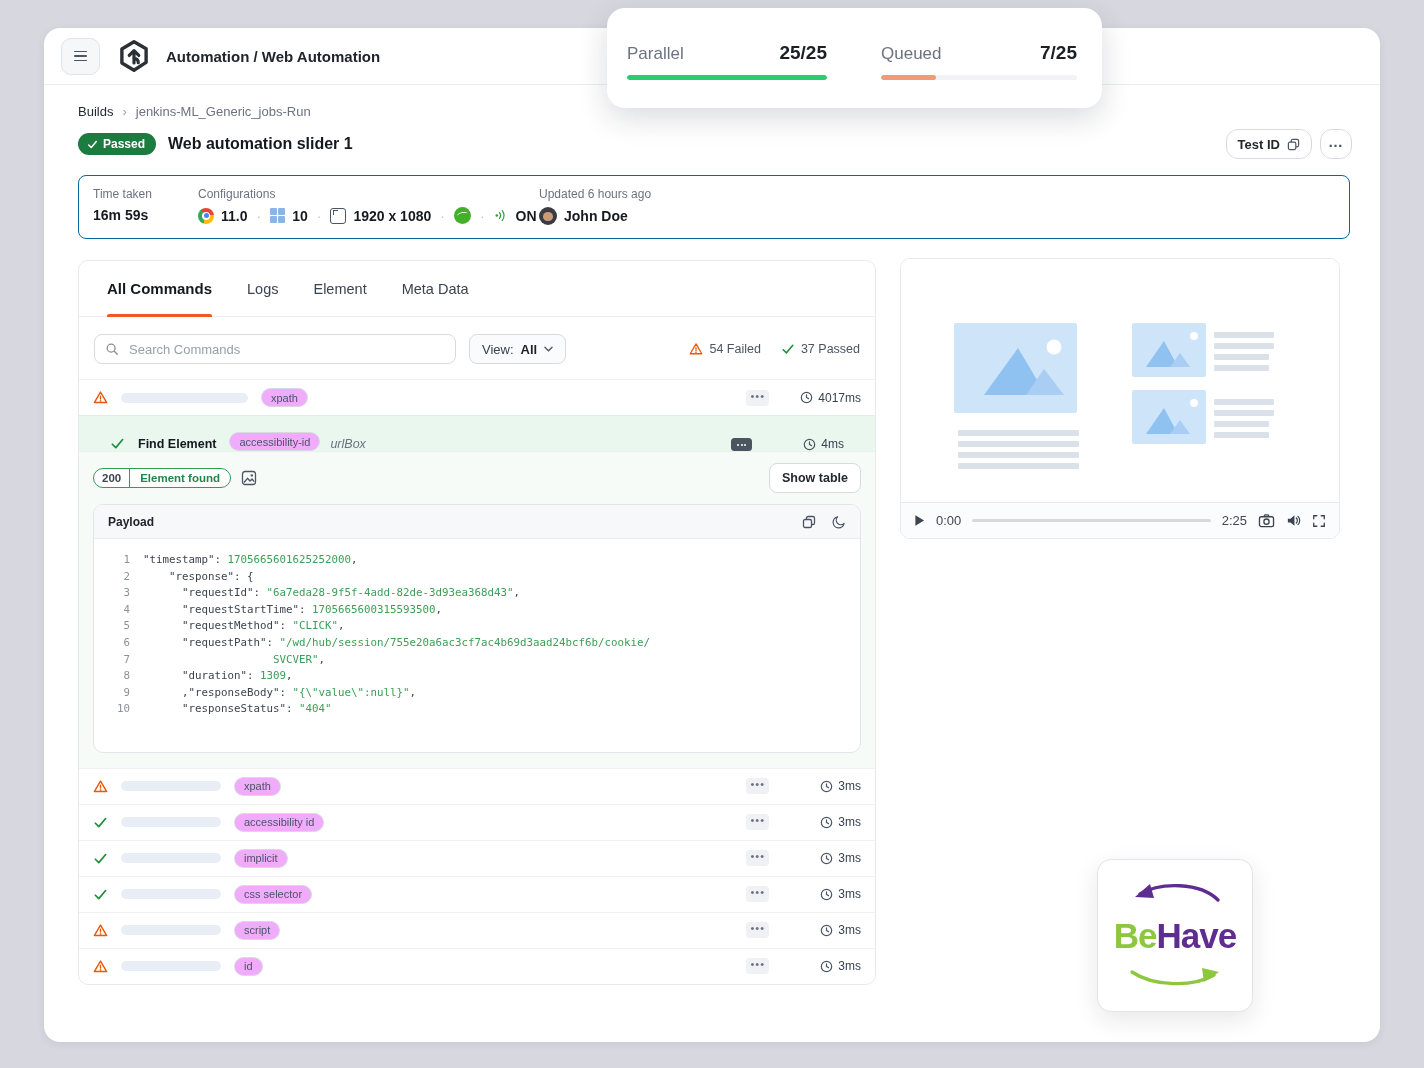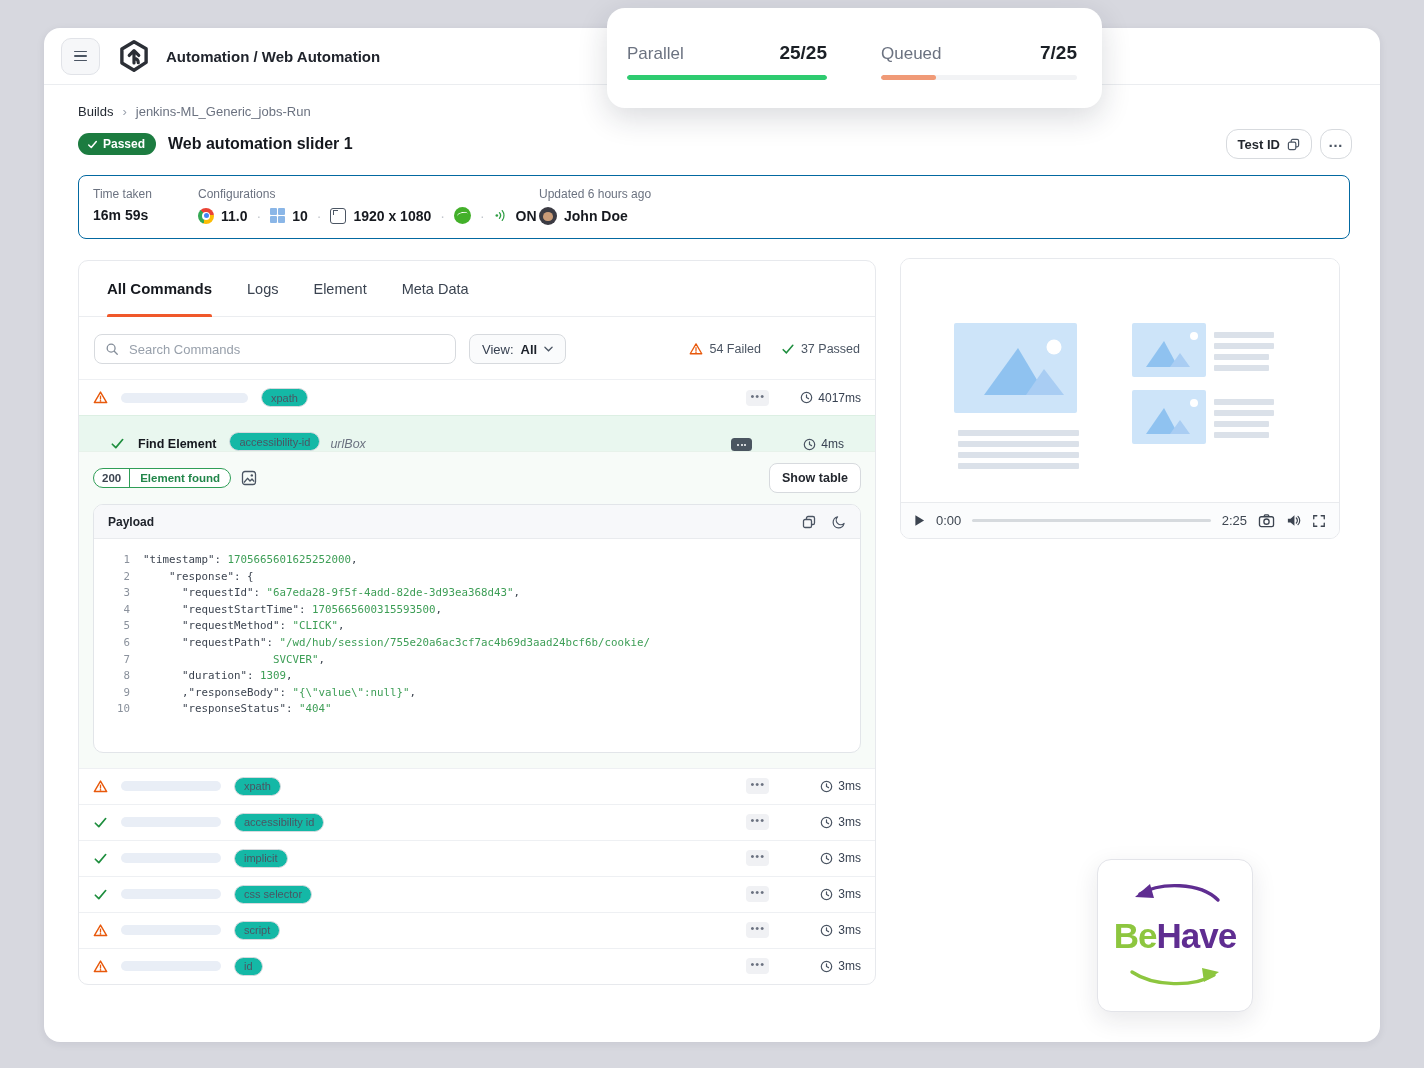--- a/index.html
+++ b/index.html
@@ -73,21 +73,21 @@
   .view-btn{margin-left:13px;height:30px;display:inline-flex;align-items:center;gap:7px;padding:0 12px;border:1px solid #d7dade;
     border-radius:8px;background:#fafbfc;font-size:13px;color:#374151;cursor:pointer;}
   .view-btn b{color:#1d222b;}
   .counts{margin-left:auto;display:flex;align-items:center;gap:20px;font-size:12.5px;color:#4b5563;}
   .count-item{display:flex;align-items:flex-start;gap:6px;}
 
   .cmd-row{height:35px;display:flex;align-items:center;padding:0 14px;border-top:1px solid #eef0f3;font-size:12px;cursor:pointer;}
   .st{display:flex;align-items:center;flex:none;}
   .skeleton{width:100px;height:10px;border-radius:5px;background:#e9eef6;margin-left:13px;flex:none;}
   .skeleton.wide{width:127px;}
-  .pill{margin-left:13px;border:1px solid #d7dade;border-radius:999px;padding:2.5px 9px;font-size:11px;color:#4b5563;background:#14b8a6;white-space:nowrap;}
+  .pill{margin-left:13px;border:1px solid #d7dade;border-radius:999px;padding:2.5px 9px;font-size:11px;color:#4b5563;background:#f0abfc;white-space:nowrap;}
   .dots{margin-left:auto;background:#f0f1f4;border-radius:4px;color:#6b7280;font-size:11px;line-height:9px;padding:2px 4px 5px;letter-spacing:1px;cursor:pointer;}
   .dur{margin-left:26px;width:66px;display:flex;align-items:center;justify-content:flex-end;gap:5px;color:#374151;font-size:12px;flex:none;}
 
   .sel-row{height:35px;display:flex;align-items:flex-end;padding:0 31px;background:#e9f7ef;border-top:1px solid #dcefe3;font-size:12px;cursor:pointer;}
   .sel-name{margin-left:13px;font-size:12.5px;font-weight:bold;color:#15181e;}
   .sel-target{margin-left:10px;font-style:italic;color:#6b7280;font-size:12.5px;}
   .dark-chip{margin-left:auto;width:21px;height:13px;border-radius:3.5px;background:#4a5560;display:flex;align-items:center;justify-content:center;gap:1.5px;cursor:pointer;}
   .dark-chip i{width:2px;height:2px;border-radius:50%;background:#fff;display:block;}
 
   .expanded{background:#f7fbf8;padding:9px 14px 15px;border-top:1px solid #e7f2ea;}

